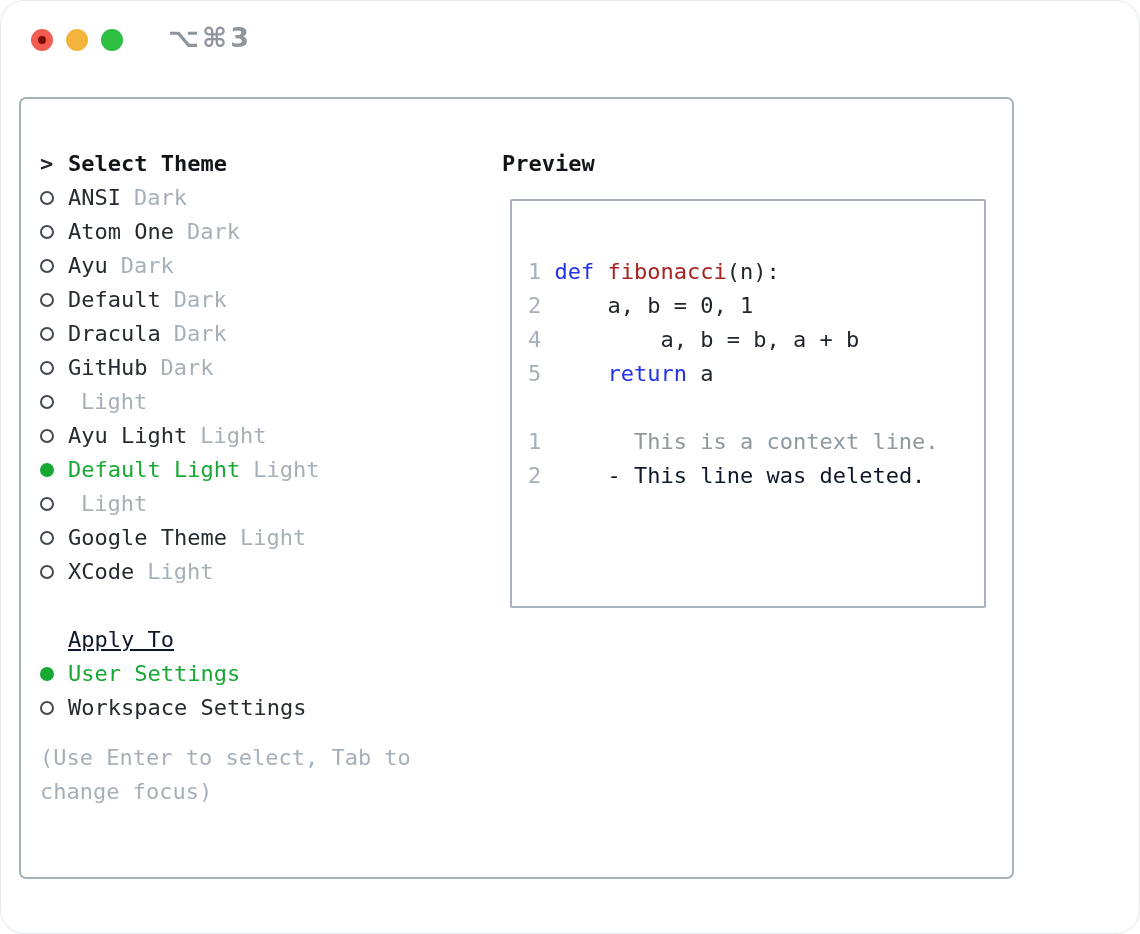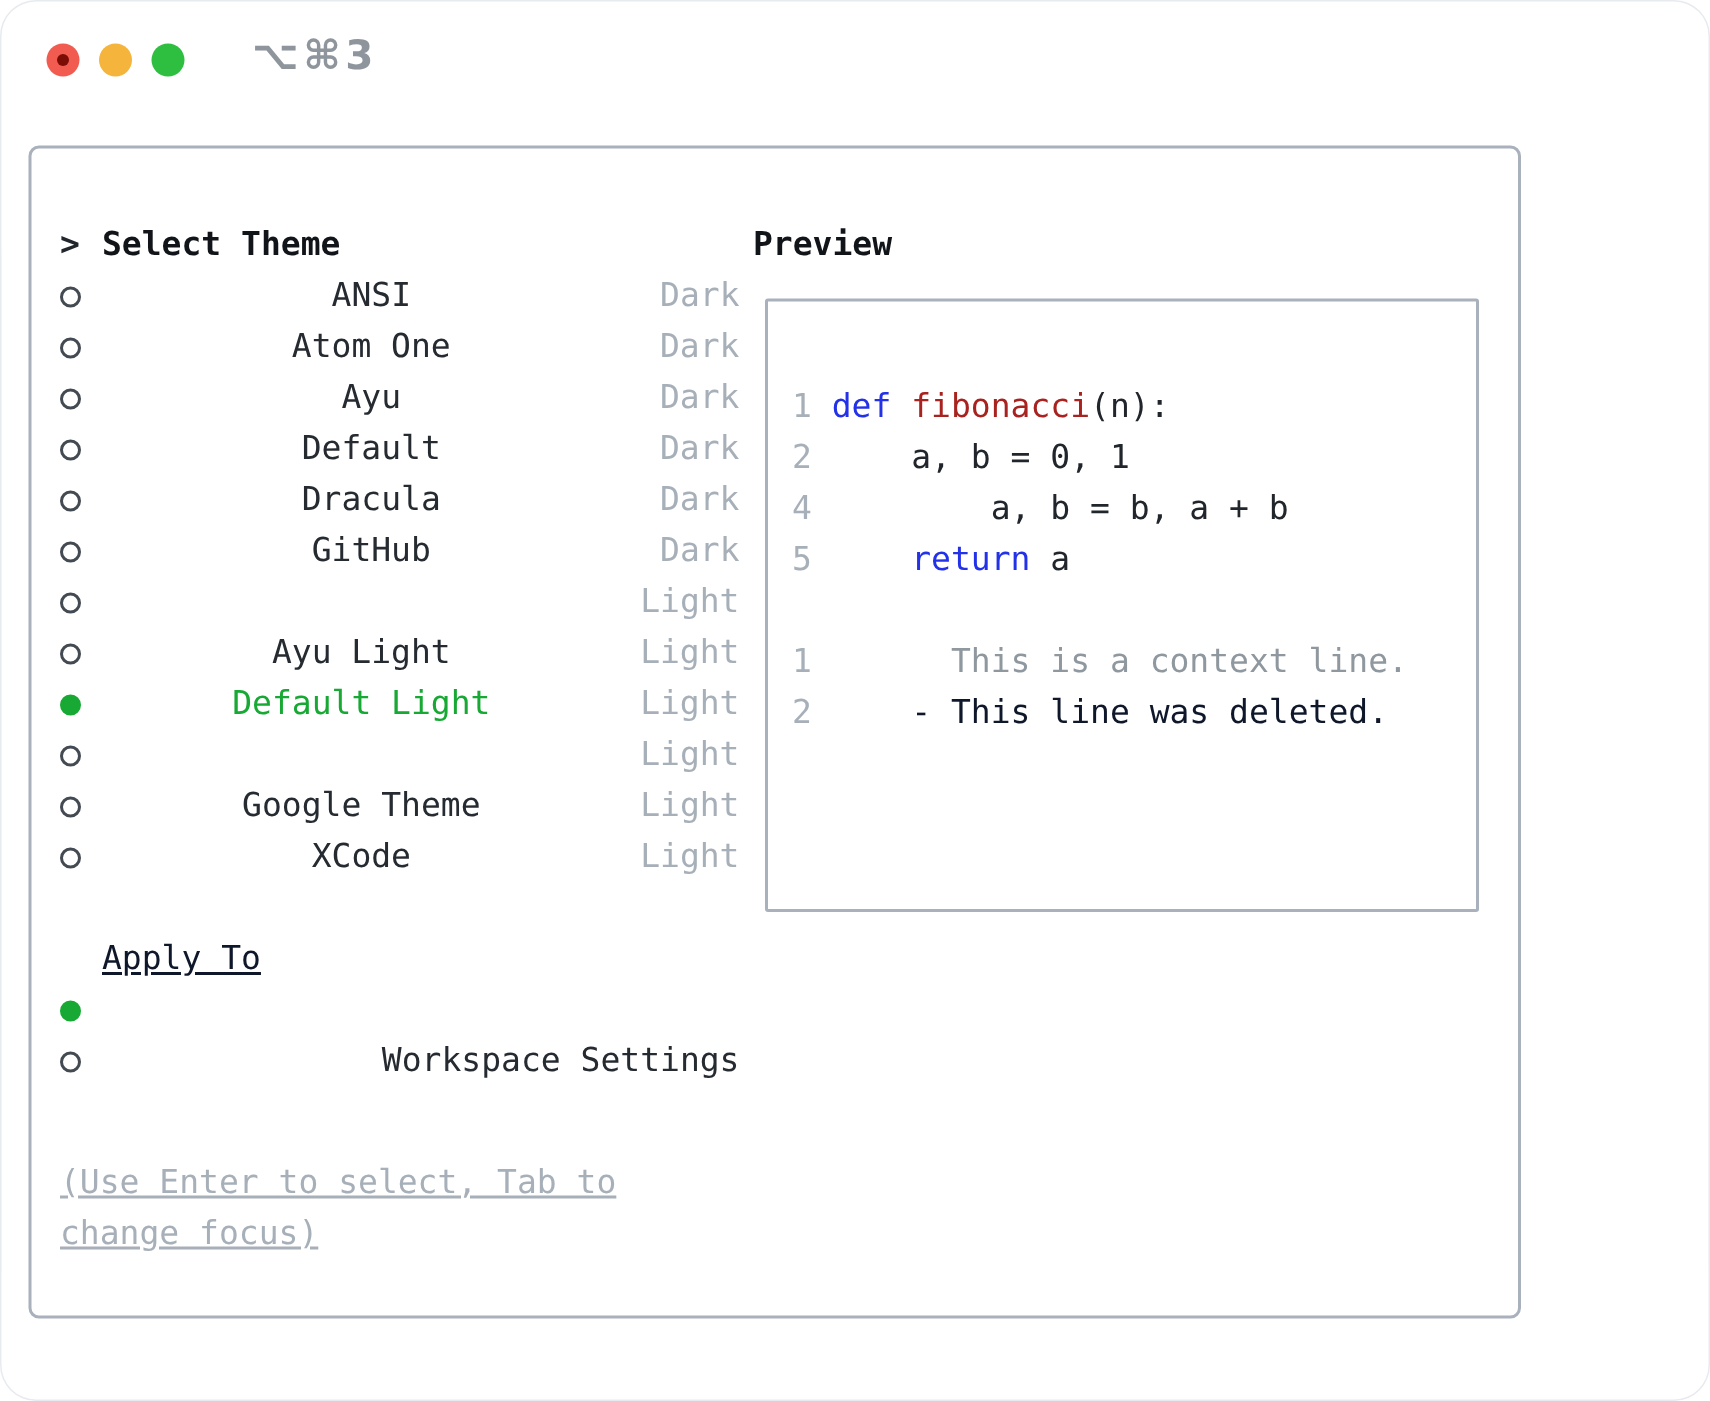--- a/index.html
+++ b/index.html
@@ -29,26 +29,26 @@
   }
   .left-col { width:453px; flex:none; }
   .right-col { flex:1; padding-left:9px; }
   .row { display:flex; align-items:center; height:34px; }
   .gutter { width:28px; flex:none; display:flex; align-items:center; }
   .prompt { font-weight:bold; color:#21262c; }
   .hdr { font-weight:bold; color:#111418; }
   .subhdr { color:#0f172a;text-decoration:underline; }
   .bullet { width:14px; height:14px; border:2px solid #434a52; border-radius:50%; }
   .bullet.filled { background:#17a934; border-color:#17a934; }
-  .item { cursor:default;justify-content:space-between; }
+  .item { cursor:default; }
   .item .name { color:#262b31; white-space:pre; }
   .item.sel .name { color:#17a934; }
   .variant { color:#a7b0b9; margin-left:13px; white-space:pre; }
   .apply-hdr { margin-top:34px; }
-  .hint { margin-top:47px; color:#a7b0b9;text-decoration:underline; }
+  .hint { margin-top:16px; color:#a7b0b9; }
   .hint div { height:34px; }
   .preview-title { height:34px; font-weight:bold; color:#111418; }
   .preview-box {
     margin-top:18px; margin-left:8px; width:476px; height:409px;
     border:2px solid #a9b1bd; border-radius:2px;
     padding:20px 0 0 16px; overflow:hidden;
   }
   .pline { white-space:pre; height:34px; }
   .c-num   { color:#a7b0b9; }
   .c-plain { color:#21262c; }
@@ -170,20 +170,21 @@
       <div class="row apply-hdr">
         <span class="gutter"></span>
         <span class="subhdr">Apply To</span>
       </div>
 
       <div id="apply-list">
           <div class="row item sel">
             <span class="gutter">
               <span class="bullet filled"></span>
             </span>
+            <span class="name">User Settings</span>
           </div>
           <div class="row item">
             <span class="gutter">
               <span class="bullet"></span>
             </span>
             <span class="name">Workspace Settings</span>
           </div>
         </div>
 
       <div class="hint">

